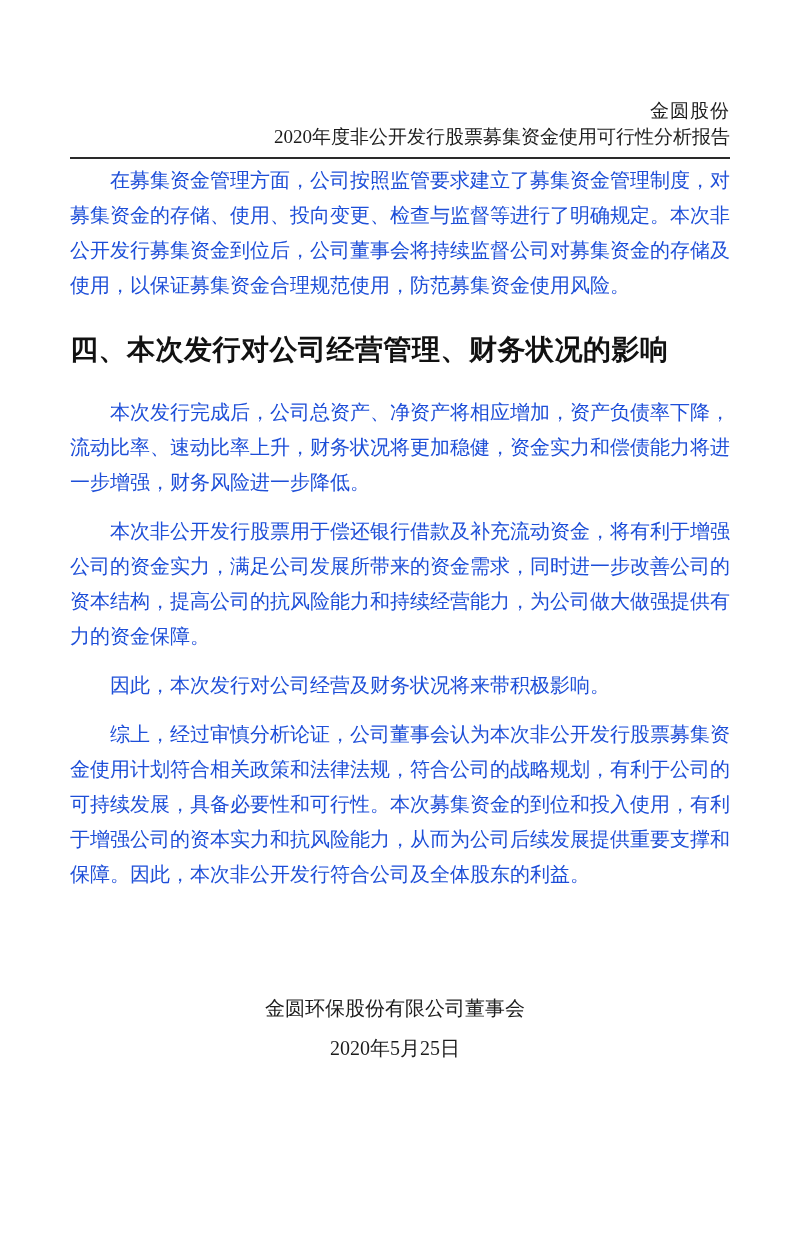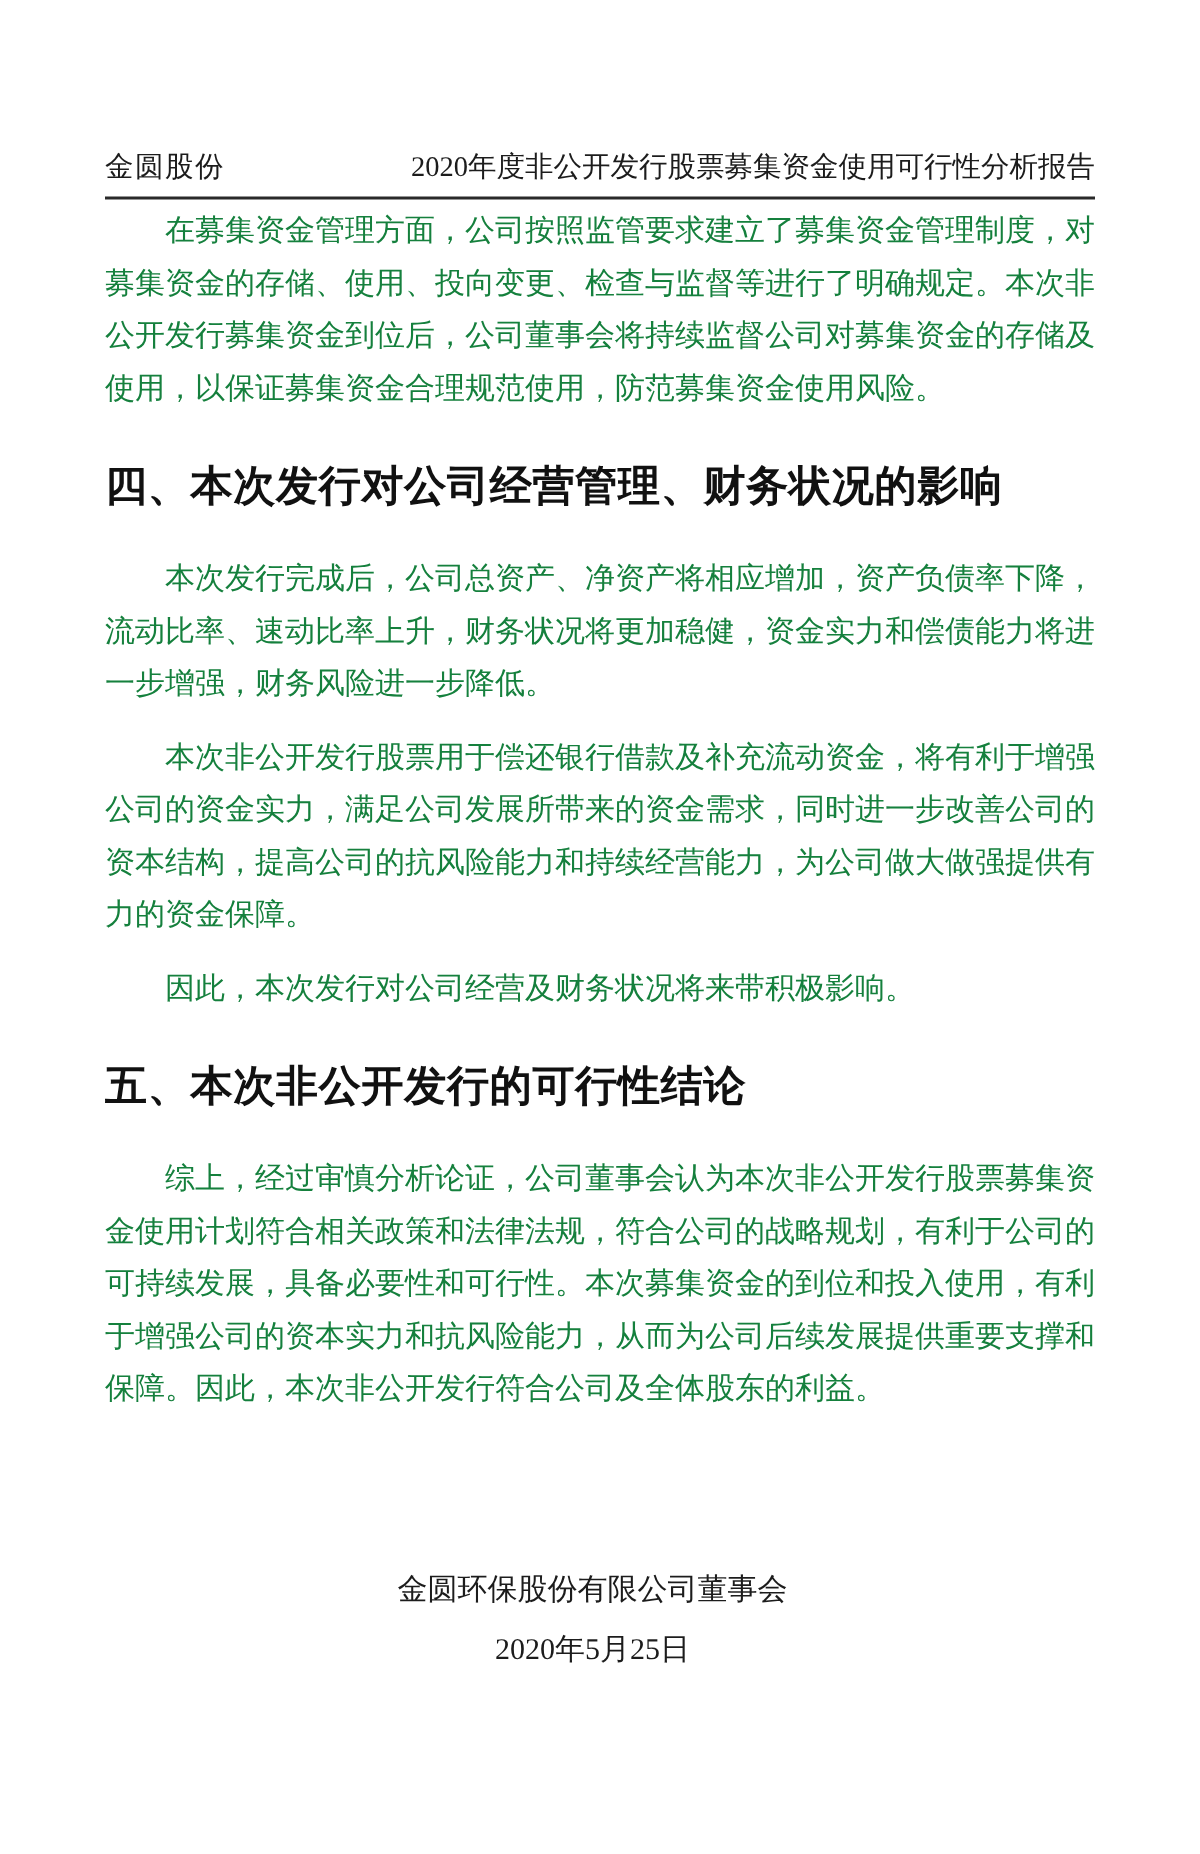--- a/index.html
+++ b/index.html
@@ -19,41 +19,42 @@
   .content {
     padding: 0 70px;
   }
   .doc-header {
     display: flex;
     justify-content: space-between;
     align-items: flex-end;
     padding-top: 98px;
     padding-bottom: 7px;
     border-bottom: 2px solid #2a2a2a;
+    flex-direction: column;
   }
   .doc-header .company {
     font-size: 19px;
     letter-spacing: 1px;
     white-space: nowrap;
   }
   .doc-header .report-title {
     font-size: 19px;
     font-weight: normal;
     white-space: nowrap;
   }
   .doc-body {
     padding-top: 4px;
   }
   .para {
     font-size: 20px;
     line-height: 35px;
     text-align: justify;
     text-indent: 2em;
     margin: 0 0 14px 0;
-    color: #15803d;
+    color: #1d4ed8;
   }
   .heading {
     font-family: "DejaVu Sans", sans-serif;
     font-size: 28px;
     font-weight: bold;
     color: #111111;
     letter-spacing: 0.5px;
     margin: 28px 0 26px 0;
   }
   .signature {
@@ -82,21 +83,20 @@
       <p class="para">在募集资金管理方面，公司按照监管要求建立了募集资金管理制度，对募集资金的存储、使用、投向变更、检查与监督等进行了明确规定。本次非公开发行募集资金到位后，公司董事会将持续监督公司对募集资金的存储及使用，以保证募集资金合理规范使用，防范募集资金使用风险。</p>
 
       <h2 class="heading">四、本次发行对公司经营管理、财务状况的影响</h2>
 
       <p class="para">本次发行完成后，公司总资产、净资产将相应增加，资产负债率下降，流动比率、速动比率上升，财务状况将更加稳健，资金实力和偿债能力将进一步增强，财务风险进一步降低。</p>
 
       <p class="para">本次非公开发行股票用于偿还银行借款及补充流动资金，将有利于增强公司的资金实力，满足公司发展所带来的资金需求，同时进一步改善公司的资本结构，提高公司的抗风险能力和持续经营能力，为公司做大做强提供有力的资金保障。</p>
 
       <p class="para">因此，本次发行对公司经营及财务状况将来带积极影响。</p>
 
-      <h2 class="heading">五、本次非公开发行的可行性结论</h2>
 
       <p class="para">综上，经过审慎分析论证，公司董事会认为本次非公开发行股票募集资金使用计划符合相关政策和法律法规，符合公司的战略规划，有利于公司的可持续发展，具备必要性和可行性。本次募集资金的到位和投入使用，有利于增强公司的资本实力和抗风险能力，从而为公司后续发展提供重要支撑和保障。因此，本次非公开发行符合公司及全体股东的利益。</p>
     </div>
 
     <div class="signature">
       <span class="sig-line">金圆环保股份有限公司董事会</span>
       <span class="sig-line">2020年5月25日</span>
     </div>
 
   </div>

